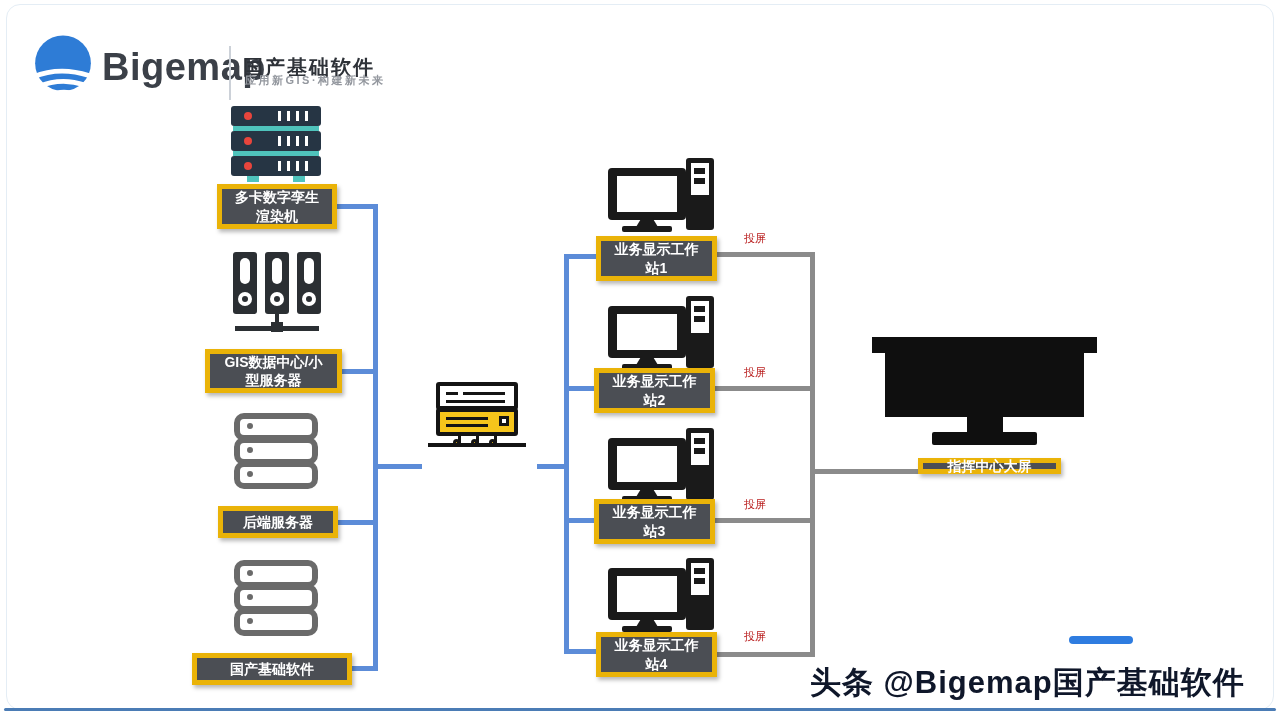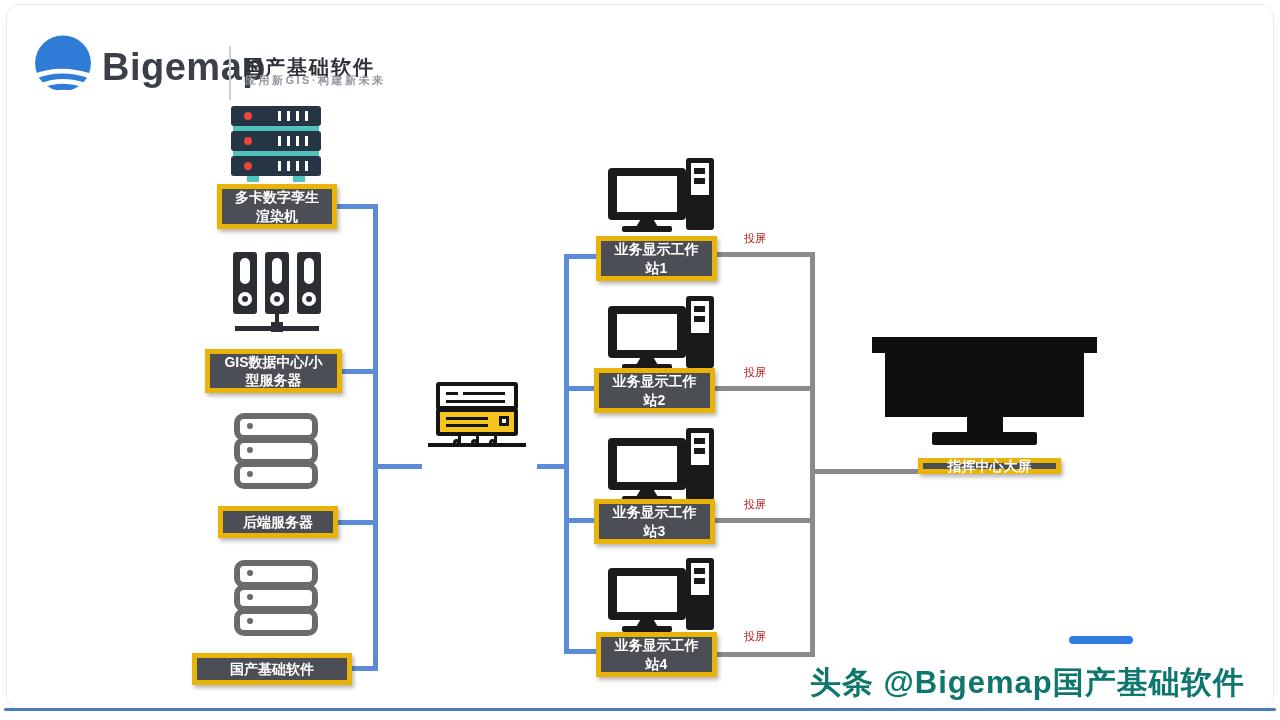--- a/index.html
+++ b/index.html
@@ -29,21 +29,21 @@
     background:#4b4e54; border:5px solid #eab308; color:#fff;
     box-shadow:2px 3px 4px rgba(0,0,0,.28);
     display:flex; align-items:center; justify-content:center; text-align:center;
     font-size:14px; font-weight:bold; line-height:1.3; white-space:pre-line; z-index:3;
   }
   .cast { font-size:11px; color:#b91c1c; font-weight:500; z-index:3;text-align:right; }
 
   
   .plan-title { left:963px; top:574px; width:280px; text-align:center; font-size:29px; font-weight:800; color:#43474e; letter-spacing:1px; }
   .plan-underline { left:1069px; top:636px; width:64px; height:8px; border-radius:4px; background:#2e7ce0; }
-  .watermark { left:810px; top:662px; font-size:31px; font-weight:bold; color:#0f766e;
+  .watermark { left:810px; top:662px; font-size:31px; font-weight:bold; color:#0f172a;
     text-shadow:2px 2px 1px rgba(255,255,255,.95), -1px -1px 0 rgba(255,255,255,.6); letter-spacing:1px; z-index:4; }
 
   
   .icon { z-index:2; }
 
   
   .rack { width:90px; height:76px; }
   .rack .slab { position:absolute; left:0; width:90px; height:20px; background:#263544; border-radius:3px; }
   .rack .sep { position:absolute; left:2px; width:86px; height:5px; background:#4fc3bc; }
   .rack .dot { position:absolute; left:13px; top:6px; width:8px; height:8px; background:#e8453c; border-radius:50%; }

